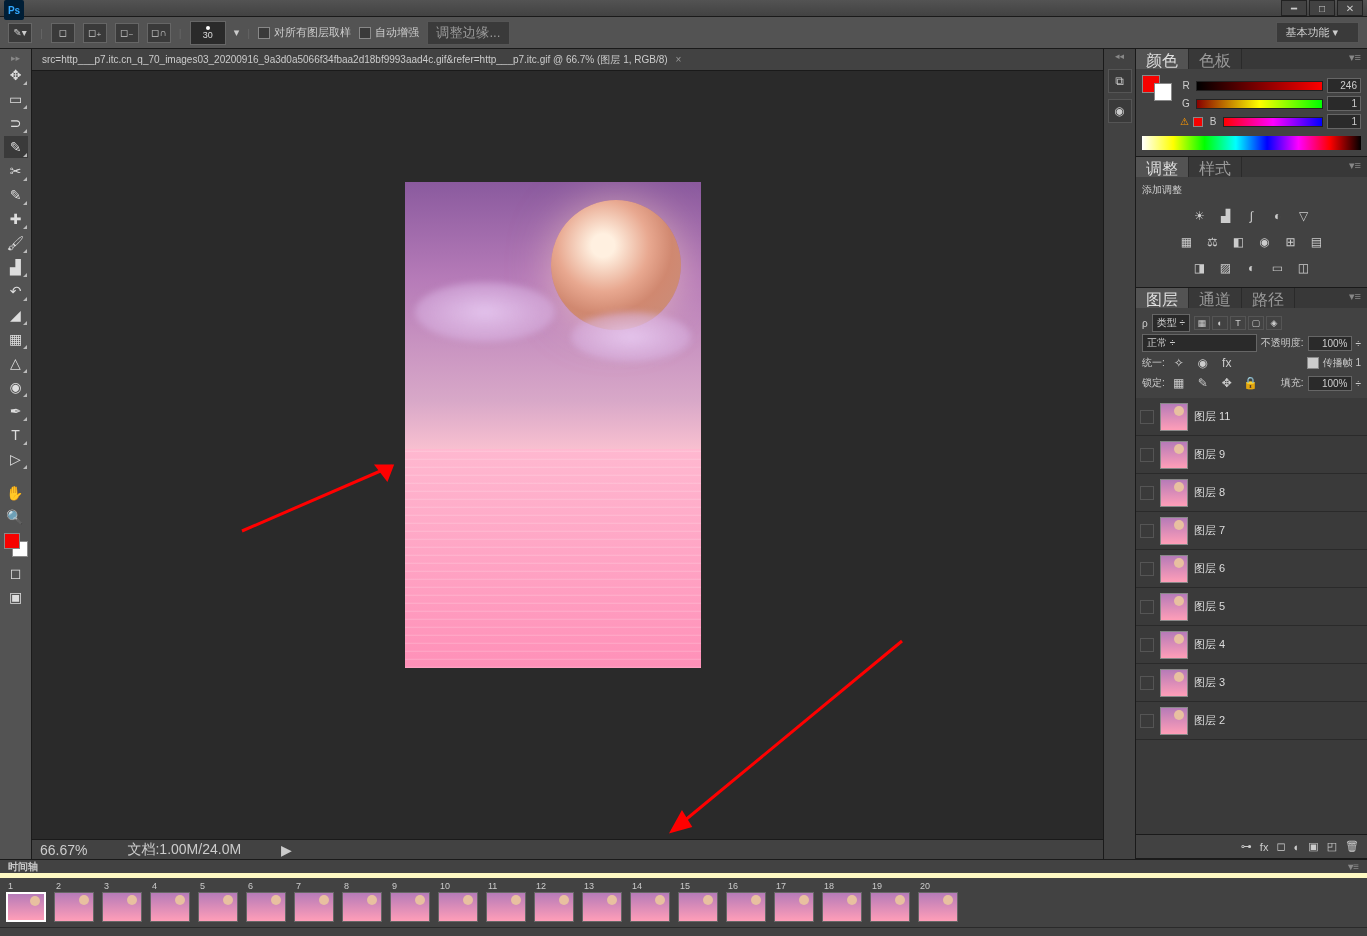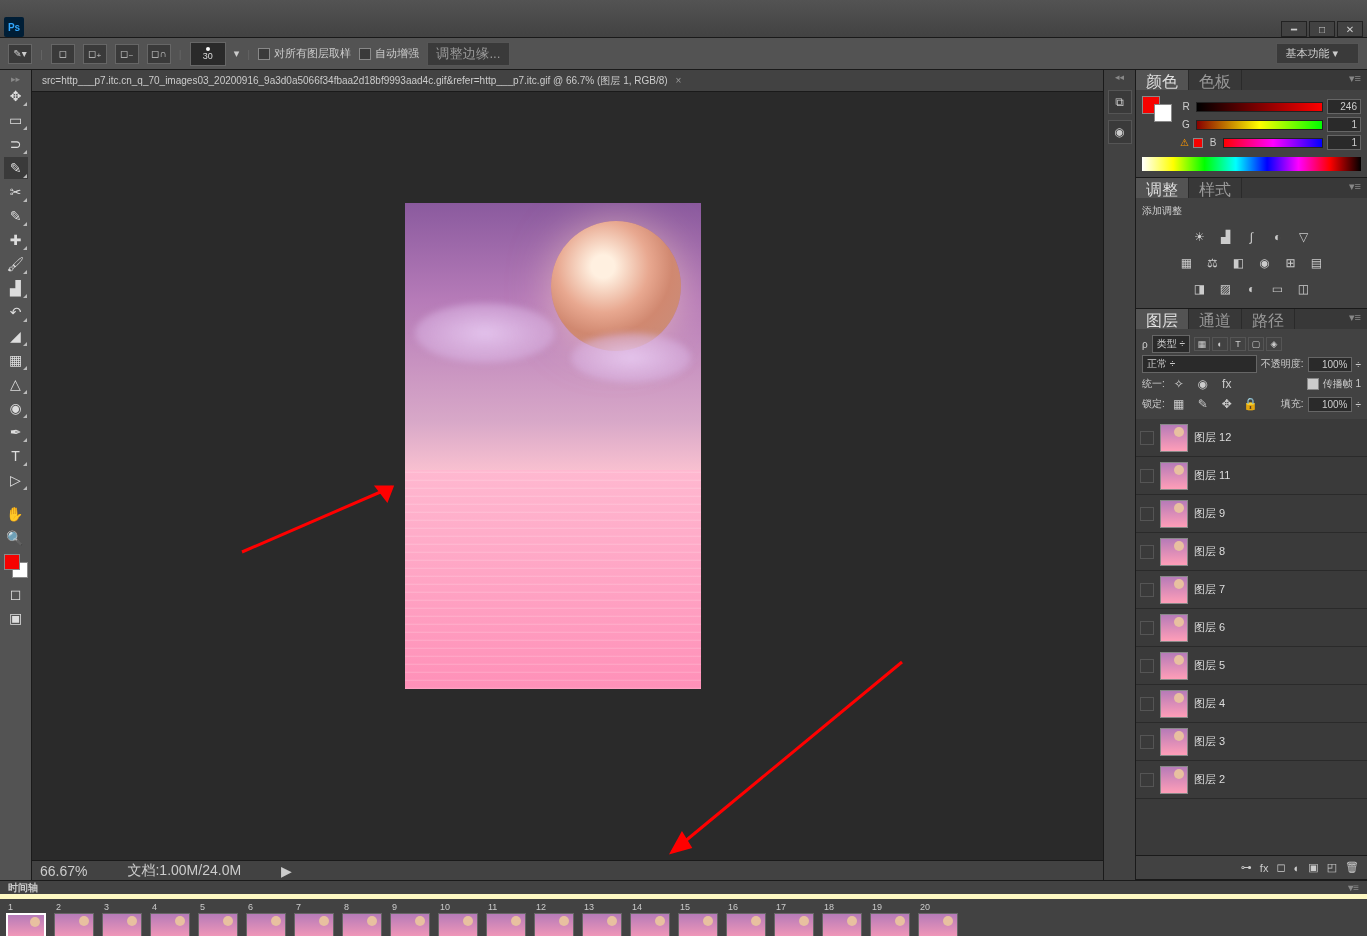--- a/index.html
+++ b/index.html
@@ -1,19 +1,19 @@
 <!DOCTYPE html>
 <html><head>
 <meta charset="utf-8">
 <style>
 * { margin: 0; padding: 0; box-sizing: border-box; font-family: "Microsoft YaHei", sans-serif; }
 body { background: #2a2a2a; color: #ccc; font-size: 11px; overflow: hidden; width: 1367px; height: 936px; }
 
 
-.titlebar { height: 38px; background: linear-gradient(#535353, #424242); display: flex; align-items: flex-end; padding: 0 4px; border-bottom: 1px solid #1a1a1a; }
+.titlebar { height: 17px; background: linear-gradient(#535353, #424242); display: flex; align-items: flex-start; padding: 0 4px; border-bottom: 1px solid #1a1a1a; }
 .ps-logo { width: 20px; height: 20px; background: #001e36; color: #31a8ff; font-weight: bold; font-size: 10px; display: flex; align-items: center; justify-content: center; border-radius: 2px; margin-right: 8px; }
 .menu-item { padding: 3px 8px; color: #e8e8e8; cursor: pointer; }
 .win-controls { margin-left: auto; display: flex; gap: 2px; }
 .win-btn { width: 26px; height: 16px; background: #424242; border: 1px solid #222; display: flex; align-items: center; justify-content: center; color: #ccc; font-size: 10px; }
 
 
 .options-bar { height: 32px; background: #535353; display: flex; align-items: center; padding: 0 8px; gap: 8px; border-bottom: 1px solid #1a1a1a; }
 .opt-icon { width: 24px; height: 20px; background: #3a3a3a; border: 1px solid #666; display: inline-flex; align-items: center; justify-content: center; font-size: 10px; }
 .brush-preview { width: 36px; height: 24px; background: #2a2a2a; border: 1px solid #666; display: flex; flex-direction: column; align-items: center; justify-content: center; }
 .brush-dot { width: 4px; height: 4px; background: #fff; border-radius: 50%; }
@@ -314,25 +314,20 @@
           <span class="adj-icon">🔒</span>
           <span style="margin-left:auto">填充:</span>
           <span class="lc-input">100%</span>
             <span>÷</span>
         </div>
       </div>
       <div class="layer-list" id="layer-list">
           <div class="layer-row">
             <div class="layer-vis"></div>
     <div class="layer-thumb"></div>
-    <div class="layer-name">图层 12</div>
-          </div>
-          <div class="layer-row">
-            <div class="layer-vis"></div>
-    <div class="layer-thumb"></div>
     <div class="layer-name">图层 11</div>
           </div>
           <div class="layer-row">
             <div class="layer-vis"></div>
     <div class="layer-thumb"></div>
     <div class="layer-name">图层 9</div>
           </div>
           <div class="layer-row">
             <div class="layer-vis"></div>
     <div class="layer-thumb"></div>

